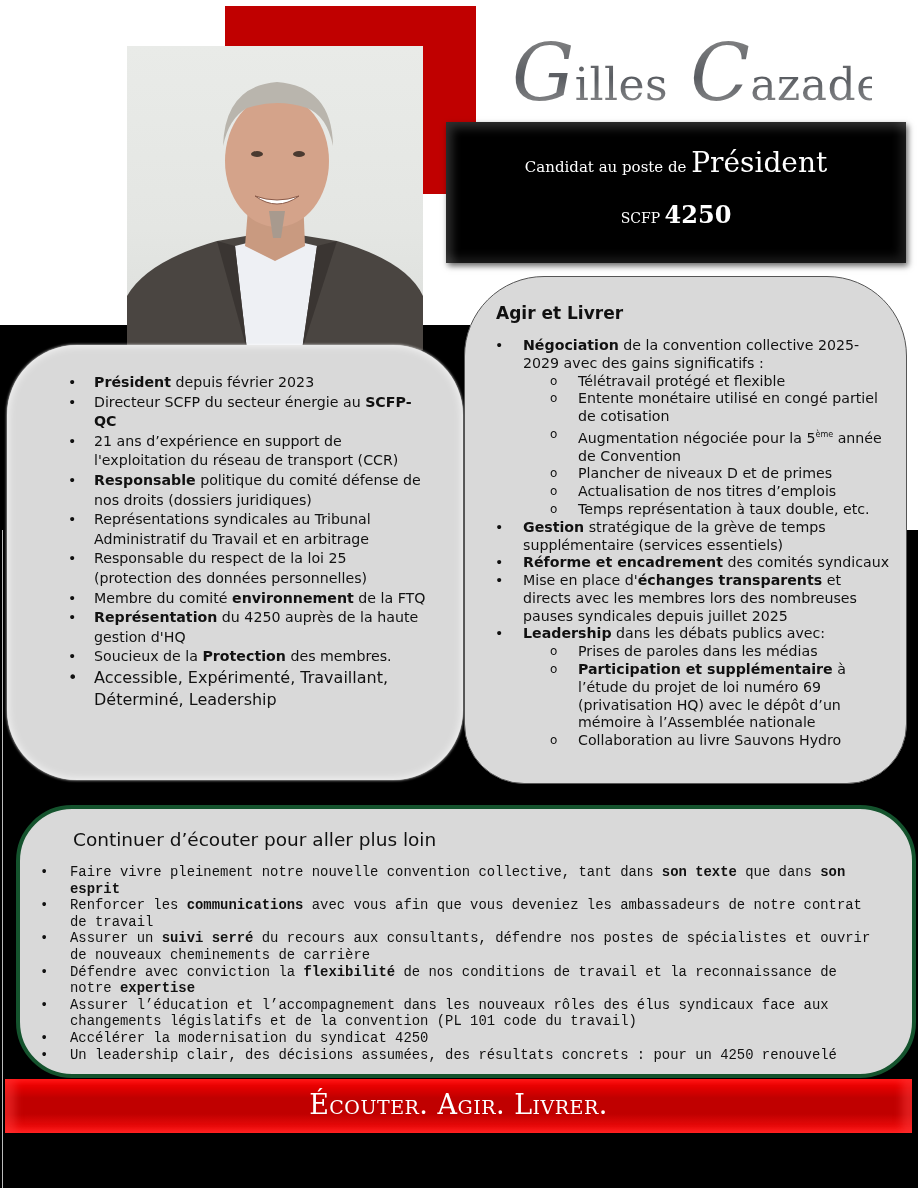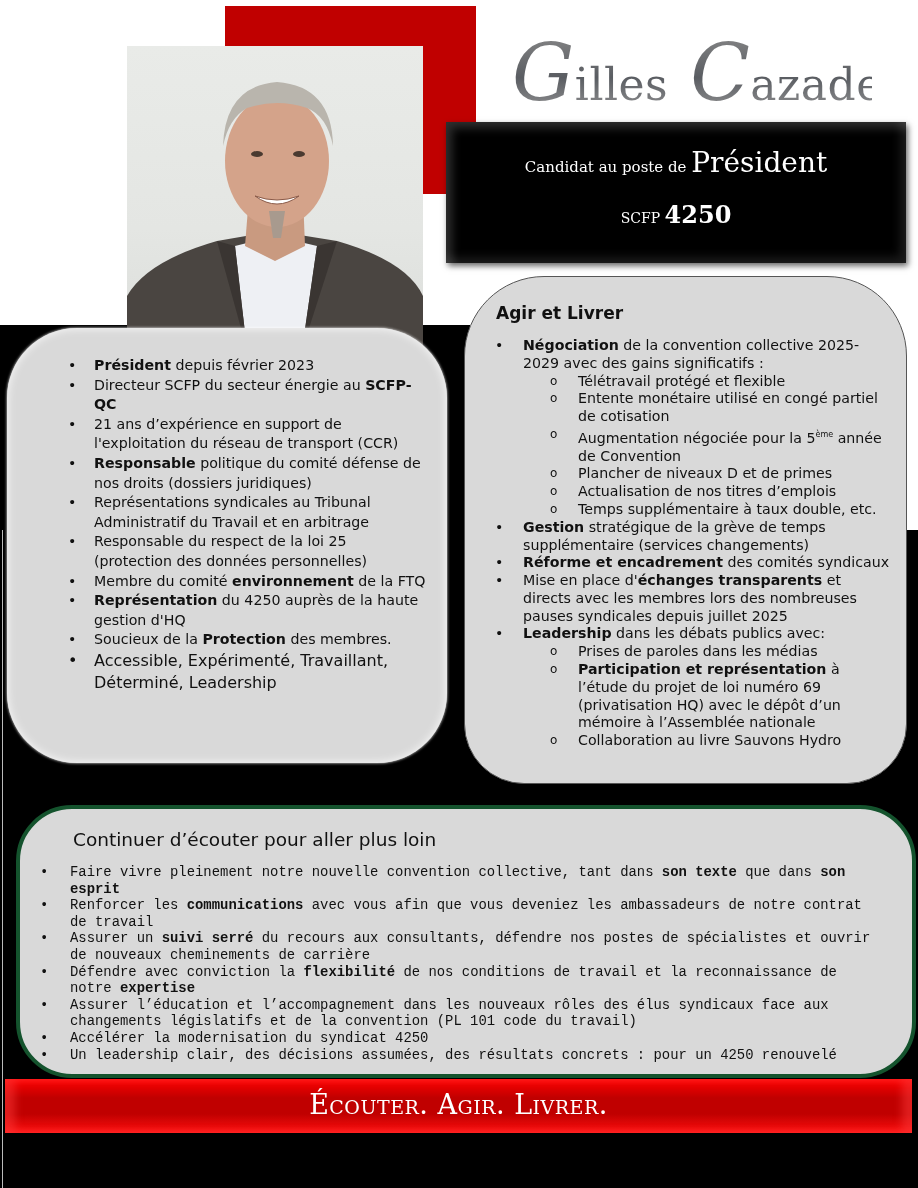--- a/index.html
+++ b/index.html
@@ -20,22 +20,22 @@
   .name .cap { font-size:78px; font-style:italic; }
   .name .gap { display:inline-block; width:22px; }
   .title-box { left:446px; top:122px; width:460px; height:141px; background:#000;
                box-shadow: inset 6px 6px 10px rgba(255,255,255,0.18), inset -6px -6px 10px rgba(255,255,255,0.10), 2px 3px 6px rgba(0,0,0,0.6);
                color:#fff; font-family:"DejaVu Serif", serif; text-align:center; }
   .title-line1 { position:absolute; left:0; right:0; top:24px; font-size:15px; }
   .title-line1 .big { font-size:28px; }
   .title-line2 { position:absolute; left:0; right:0; top:78px; font-size:14px; }
   .title-line2 .big { font-size:24px; font-weight:bold; }
   .panel { background:#d9d9d9; }
-  .panel-left { left:7px; top:328px; width:440px; height:435px; border-radius:70px;
-                box-shadow: inset 0 0 10px rgba(255,255,255,0.9), 0 0 3px #fff; }
+  .panel-left { left:7px; top:345px; width:440px; height:435px; border-radius:70px;
+                box-shadow: inset 0 0 10px rgba(255,255,255,0.9), 0 0 3px #fff; padding-left: 16px; }
   .panel-right { left:464px; top:276px; width:441px; height:506px;
                  border-radius:80px 80px 60px 60px; border:1px solid #555; }
   .panel-bottom { left:16px; top:805px; width:892px; height:265px; border-radius:56px;
                   border:4px solid #14532d; }
   ul { margin:0; padding:0; list-style:none; }
   .left-list { position:absolute; left:61px; top:28px; width:360px; font-size:14.2px; line-height:19.6px; }
   .left-list li { position:relative; padding-left:26px; margin-bottom:0; }
   .left-list li::before { content:"•"; position:absolute; left:0; top:0; }
   .left-list li.spaced { font-size:16px; line-height:22px; }
   .right-title { position:absolute; left:31px; top:26px; font-size:17px; font-weight:bold; }
@@ -122,31 +122,31 @@
   <div class="right-title">Agir et Livrer</div>
   <ul class="right-list">
     <li>
       <b>Négociation</b><span> de la convention collective 2025-2029 avec des gains significatifs :</span>
       <ul class="sub-list">
         <li><span>Télétravail protégé et flexible</span></li>
         <li><span>Entente monétaire utilisé en congé partiel de cotisation</span></li>
         <li><span>Augmentation négociée pour la 5</span><sup>ème</sup><span> année de Convention</span></li>
         <li><span> Plancher de niveaux D et de primes</span></li>
         <li><span>Actualisation de nos titres d’emplois</span></li>
-        <li><span>Temps supplémentaire à taux double, etc.</span></li>
+        <li><span>Temps représentation à taux double, etc.</span></li>
       </ul>
     </li>
-    <li><b>Gestion</b><span> stratégique de la grève de temps supplémentaire (services changements)</span></li>
+    <li><b>Gestion</b><span> stratégique de la grève de temps supplémentaire (services essentiels)</span></li>
     <li><b>Réforme et encadrement</b><span> des comités syndicaux</span></li>
     <li><span>Mise en place d'</span><b>échanges transparents</b><span> et directs avec les membres lors des nombreuses pauses syndicales depuis juillet 2025</span></li>
     <li>
       <b>Leadership</b><span> dans les débats publics avec:</span>
       <ul class="sub-list">
         <li><span>Prises de paroles dans les médias</span></li>
-        <li><b>Participation et représentation</b><span> à l’étude du projet de loi numéro 69 (privatisation HQ) avec le dépôt d’un mémoire à l’Assemblée nationale</span></li>
+        <li><b>Participation et supplémentaire</b><span> à l’étude du projet de loi numéro 69 (privatisation HQ) avec le dépôt d’un mémoire à l’Assemblée nationale</span></li>
         <li><span>Collaboration au livre Sauvons Hydro</span></li>
       </ul>
     </li>
   </ul>
 </div>
 
 <div class="abs panel panel-bottom">
   <div class="bottom-title">Continuer d’écouter pour aller plus loin</div>
   <ul class="bottom-list">
     <li><span>Faire vivre pleinement notre nouvelle convention collective, tant dans </span><b>son texte</b><span> que dans </span><b>son esprit</b></li>

